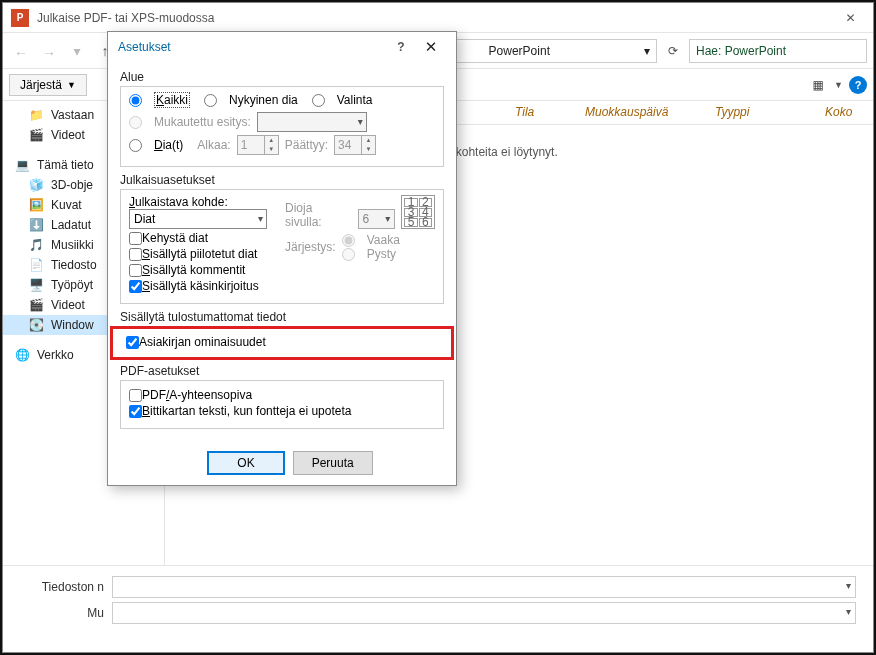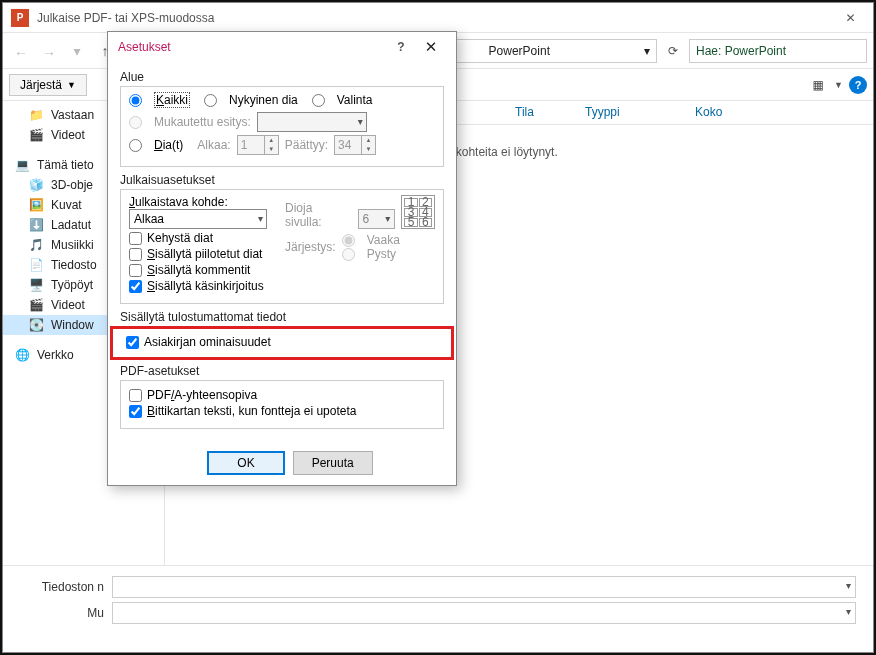--- a/index.html
+++ b/index.html
@@ -21,41 +21,41 @@
 .icon-btn { width: 20px; height: 20px; display: flex; align-items: center; justify-content: center; color: #444; }
 .help-icon { width: 18px; height: 18px; border-radius: 50%; background: #0078D7; color: #fff; font-size: 11px; display: flex; align-items: center; justify-content: center; font-weight: bold; }
 .body { display: flex; height: 464px; }
 .sidebar { width: 162px; border-right: 1px solid #e5e5e5; padding-top: 4px; overflow: hidden; }
 .sidebar-item { display: flex; align-items: center; gap: 6px; height: 20px; padding: 0 10px 0 26px; color: #222; white-space: nowrap; }
 .sidebar-item.lvl0 { padding-left: 12px; }
 .sidebar-item.sel { background: #cce8ff; }
 .sb-icon { width: 16px; height: 12px; display: inline-flex; align-items: center; justify-content: center; }
 .content { flex: 1; position: relative; }
 .columns { display: flex; height: 24px; border-bottom: 1px solid #e5e5e5; padding-left: 10px; }
-.col { padding: 4px 10px; color: #0369a1; }
+.col { padding: 4px 10px; color: #a16207; font-style: italic; }
 .empty-msg { padding: 20px 0 0 200px; color: #555; }
 .bottom { border-top: 1px solid #e5e5e5; padding: 6px 10px; }
 .field-row { display: flex; align-items: center; margin: 4px 7px; }
 .field-label { width: 92px; text-align: right; color: #333; padding-right: 8px; }
 .field-input { flex: 1; height: 22px; border: 1px solid #ccc; background: #fff; position: relative; }
 .dropdown-arrow { position: absolute; right: 4px; top: 3px; color: #555; font-size: 10px; }
 
 .dialog { position: absolute; left: 104px; top: 28px; width: 350px; background: #fff; border: 1px solid #888; box-shadow: 4px 4px 12px rgba(0,0,0,0.25); z-index: 10; }
 .dlg-title { height: 30px; display: flex; align-items: center; padding: 0 10px; }
-.dlg-title-text { flex: 1; color: #be185d; }
+.dlg-title-text { flex: 1; color: #0369a1; }
 .dlg-help { width: 30px; text-align: center; color: #555; font-weight: bold; }
 .dlg-close { width: 30px; text-align: center; color: #222; font-size: 15px; }
 .dlg-body { padding: 4px 12px 10px 12px; }
 .group-label { color: #222; margin: 4px 0 2px 0; }
 .group-box { border-left: 1px solid #ccc; border-bottom: 1px solid #ccc; border-right: 1px solid #ccc; padding: 6px 8px 8px 8px; margin-bottom: 6px; position: relative; }
 .group-box::before { content: ""; position: absolute; top: 0; left: 0; right: 0; border-top: 1px solid #ccc; }
 .radio-line { display: flex; align-items: center; gap: 14px; margin-bottom: 4px; }
 .radio-item { display: flex; align-items: center; gap: 12px; }
 .radio-item input, .check-item input { margin: 0; }
-.check-item { display: flex; align-items: center; gap: 5px; margin: 2px 0; }
+.check-item { display: flex; align-items: center; margin: 2px 0; }
 .disabled { color: #999; }
 .inline-field { display: flex; align-items: center; gap: 6px; margin: 3px 0; }
 .small-select { width: 138px; height: 20px; border: 1px solid #888; background: #fff; display: inline-flex; align-items: center; padding: 0 4px; position: relative; }
 .small-select .dropdown-arrow { right: 3px; top: 3px; }
 .spin { width: 42px; height: 20px; border: 1px solid #aaa; display: inline-flex; align-items: center; padding: 0 3px; background: #f4f4f4; position: relative; }
 .spin-btns { position: absolute; right: 0; top: 0; bottom: 0; width: 14px; display: flex; flex-direction: column; }
 .spin-btns div { flex: 1; border-left: 1px solid #aaa; font-size: 6px; text-align: center; line-height: 8px; color: #666; }
 .small-combo { width: 38px; height: 20px; border: 1px solid #aaa; display: inline-flex; align-items: center; padding: 0 4px; background: #f4f4f4; position: relative; color: #888; }
 .handout-icon { width: 34px; height: 34px; border: 1px solid #999; display: grid; grid-template-columns: 1fr 1fr; grid-template-rows: 1fr 1fr 1fr; gap: 1px; padding: 2px; font-size: 7px; }
 .handout-icon div { border: 1px solid #999; text-align: center; line-height: 7px; color: #666; }
@@ -154,20 +154,21 @@
       <div style="height:10px"></div>
       <div class="sidebar-item lvl0">
           <span class="sb-icon">🌐</span>
           <span>Verkko</span>
         </div>
     </div>
     <div class="content">
       <div class="columns">
         <div class="col" style="width:330px"></div>
         <div class="col" style="width:70px">Tila</div>
+        <div class="col" style="width:130px">Muokkauspäivä</div>
         <div class="col" style="width:110px">Tyyppi</div>
         <div class="col">Koko</div>
       </div>
       <div class="empty-msg">uehtoja täyttäviä kohteita ei löytynyt.</div>
     </div>
   </div>
 
   <div class="bottom">
     <div class="field-row">
       <div class="field-label">Tiedoston n</div>
@@ -239,21 +240,21 @@
             </div>
         </div>
       </div>
 
       <div class="group-label">Julkaisuasetukset</div>
       <div class="group-box">
         <div style="display:flex;gap:18px">
           <div>
             <div><span class="u">J</span>ulkaistava kohde:</div>
             <div class="small-select">
-                <span>Alkaa</span>
+                <span>Diat</span>
                 <span class="dropdown-arrow">▾</span>
               </div>
             <label class="check-item">
                 <input type="checkbox" style="">
                 <span>Kehystä diat</span>
               </label>
             <label class="check-item">
                 <input type="checkbox" style="">
                 <span><span class="u">S</span>isällytä piilotetut diat</span>
               </label>

